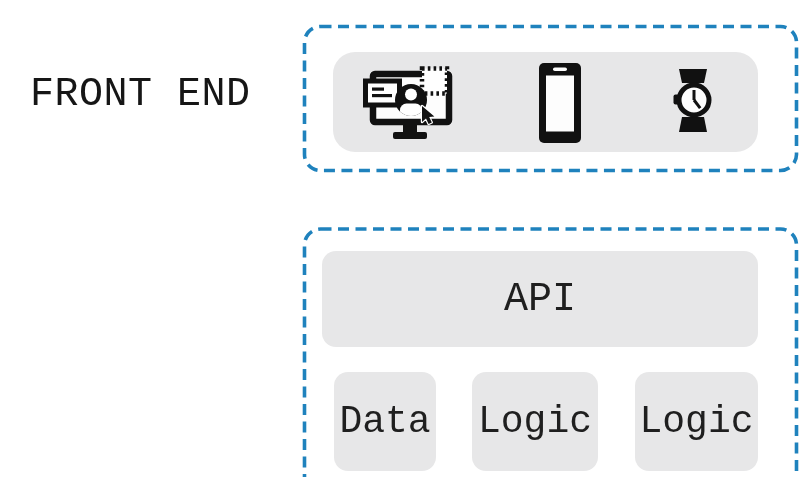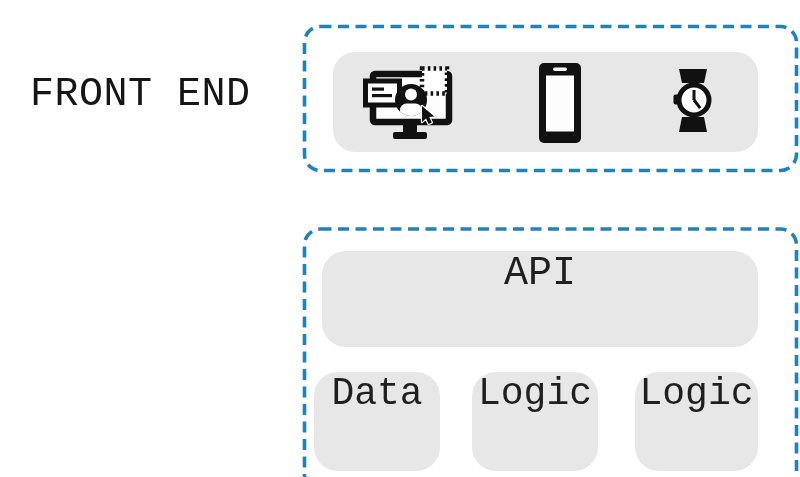--- a/index.html
+++ b/index.html
@@ -46,27 +46,27 @@
     border-radius:22px;
   }
   .device-pill .icon{position:absolute;}
   #desktop-icon{left:30px;top:14px;}
   #phone-icon{left:205px;top:10px;}
   #watch-icon{left:340px;top:17px;}
 
   .gray-box{
     position:absolute;
     background:#e7e7e8;
-    border-radius:24px;
-    display:flex;align-items:flex-start;justify-content:center;
+    border-radius:14px;
+    display:flex;align-items:center;justify-content:center;
     color:#1f1f1f;
   }
   #api-box{left:20px;top:24px;width:436px;height:96px;font-size:40px;}
   .service-box{top:145px;height:99px;font-size:38px;}
-  #service-box-0{left:12px;width:126px;}
+  #service-box-0{left:32px;width:102px;}
   #service-box-1{left:170px;width:126px;}
   #service-box-2{left:333px;width:123px;}
 </style>
 </head>
 <body>
 
 <div class="canvas">
 
   <div class="side-label" id="front-end-label">FRONT END</div>
 

